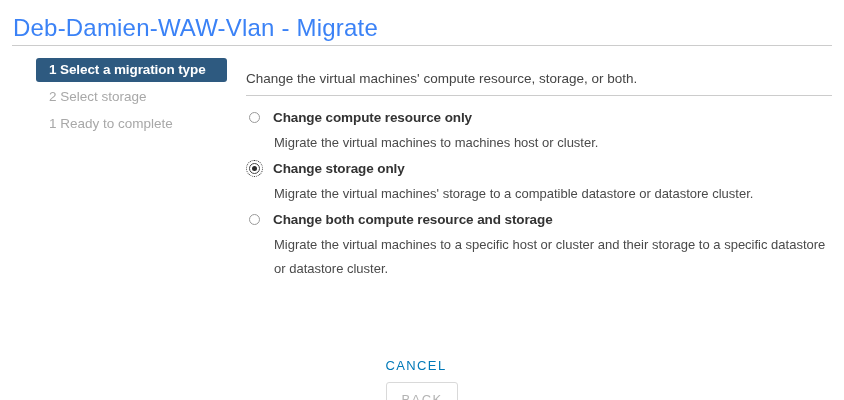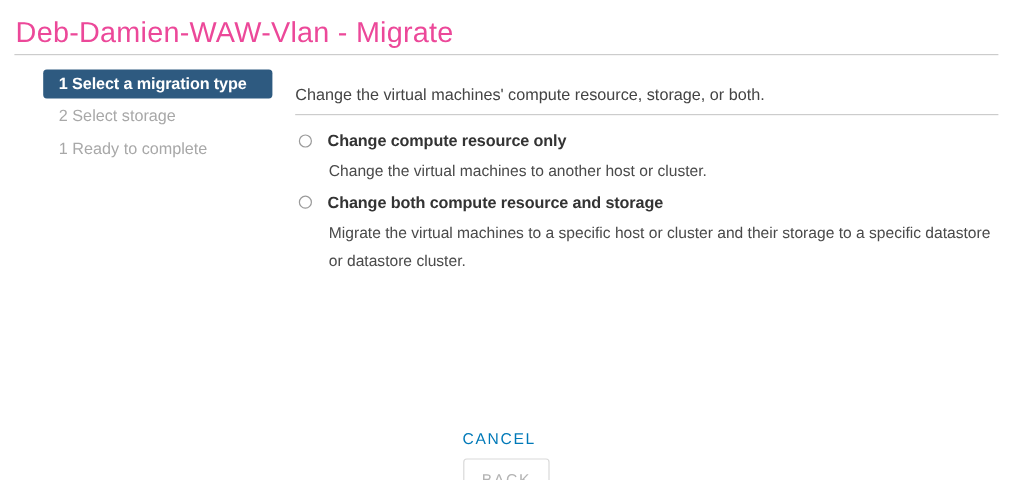--- a/index.html
+++ b/index.html
@@ -17,21 +17,21 @@
   }
 
   
   .wizard-title {
     position: absolute;
     left: 13px;
     top: 14px;
     font-size: 24px;
     font-weight: 300;
     letter-spacing: 0.2px;
-    color: #ec4899;
+    color: #3b82f6;
     white-space: nowrap;
   }
   .title-rule {
     position: absolute;
     left: 12px;
     top: 45px;
     width: 820px;
     height: 1px;
     background: #cccccc;
   }
@@ -208,23 +208,30 @@
   <div class="main-sub">Change the virtual machines' compute resource, storage, or both.</div>
   <div class="main-rule"></div>
 
   <div class="options">
 
     <div class="option">
       <div class="option-row">
         <span class="radio"></span>
         <span class="option-label">Change compute resource only</span>
       </div>
-      <div class="option-desc">Change the virtual machines to another host or cluster.</div>
+      <div class="option-desc">Migrate the virtual machines to machines host or cluster.</div>
     </div>
 
+    <div class="option">
+      <div class="option-row">
+        <span class="radio checked focused"></span>
+        <span class="option-label">Change storage only</span>
+      </div>
+      <div class="option-desc">Migrate the virtual machines' storage to a compatible datastore or datastore cluster.</div>
+    </div>
 
     <div class="option">
       <div class="option-row">
         <span class="radio"></span>
         <span class="option-label">Change both compute resource and storage</span>
       </div>
       <div class="option-desc">Migrate the virtual machines to a specific host or cluster and their storage to a specific datastore or datastore cluster.</div>
     </div>
 
   </div>

